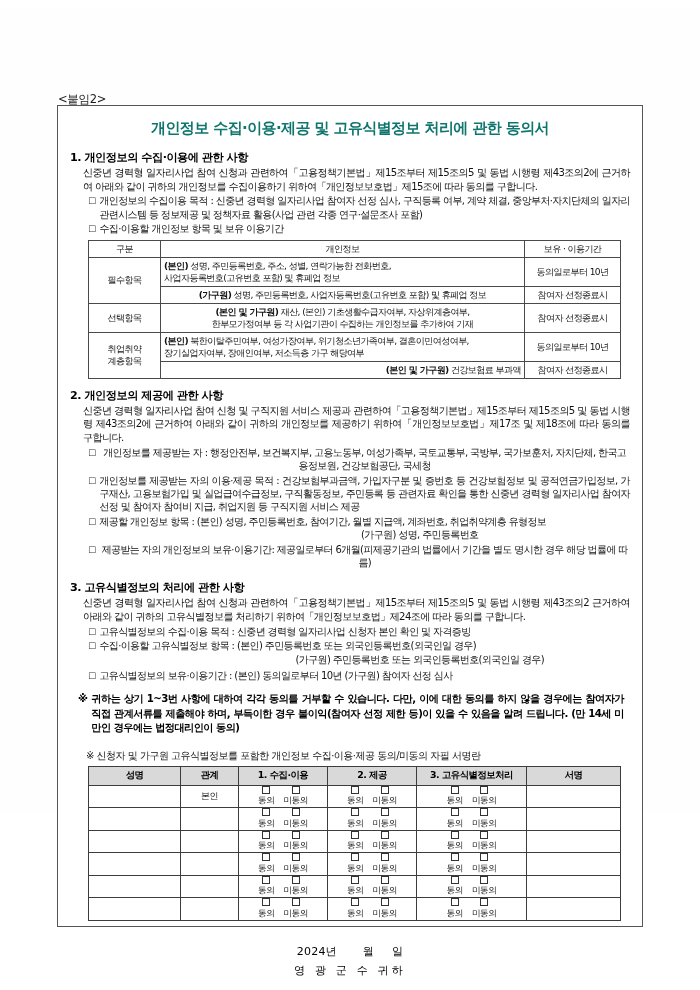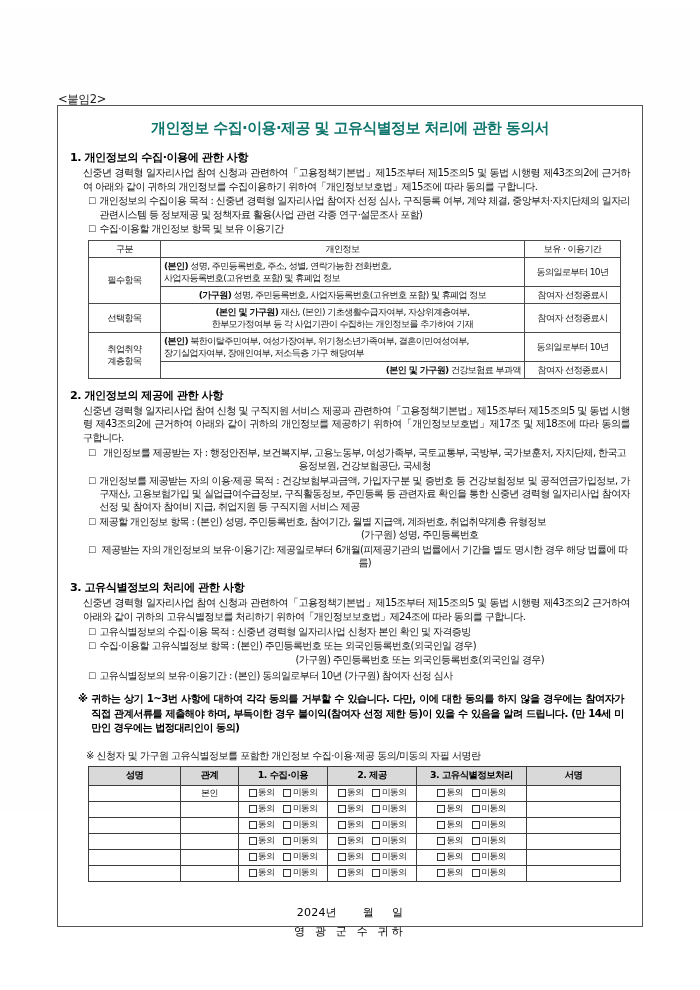--- a/index.html
+++ b/index.html
@@ -172,20 +172,21 @@
     align-items: center;
     gap: 9px;
     font-size: 8.7px;
     letter-spacing: -0.5px;
   }
   .chk {
     display: inline-flex;
     align-items: center;
     gap: 1.5px;
     white-space: nowrap;
+    flex-direction: column;
   }
   .box {
     display: inline-block;
     width: 6px;
     height: 6px;
     border: 0.9px solid #333;
     background: #fff;
   }
   .footer {
     text-align: center;

